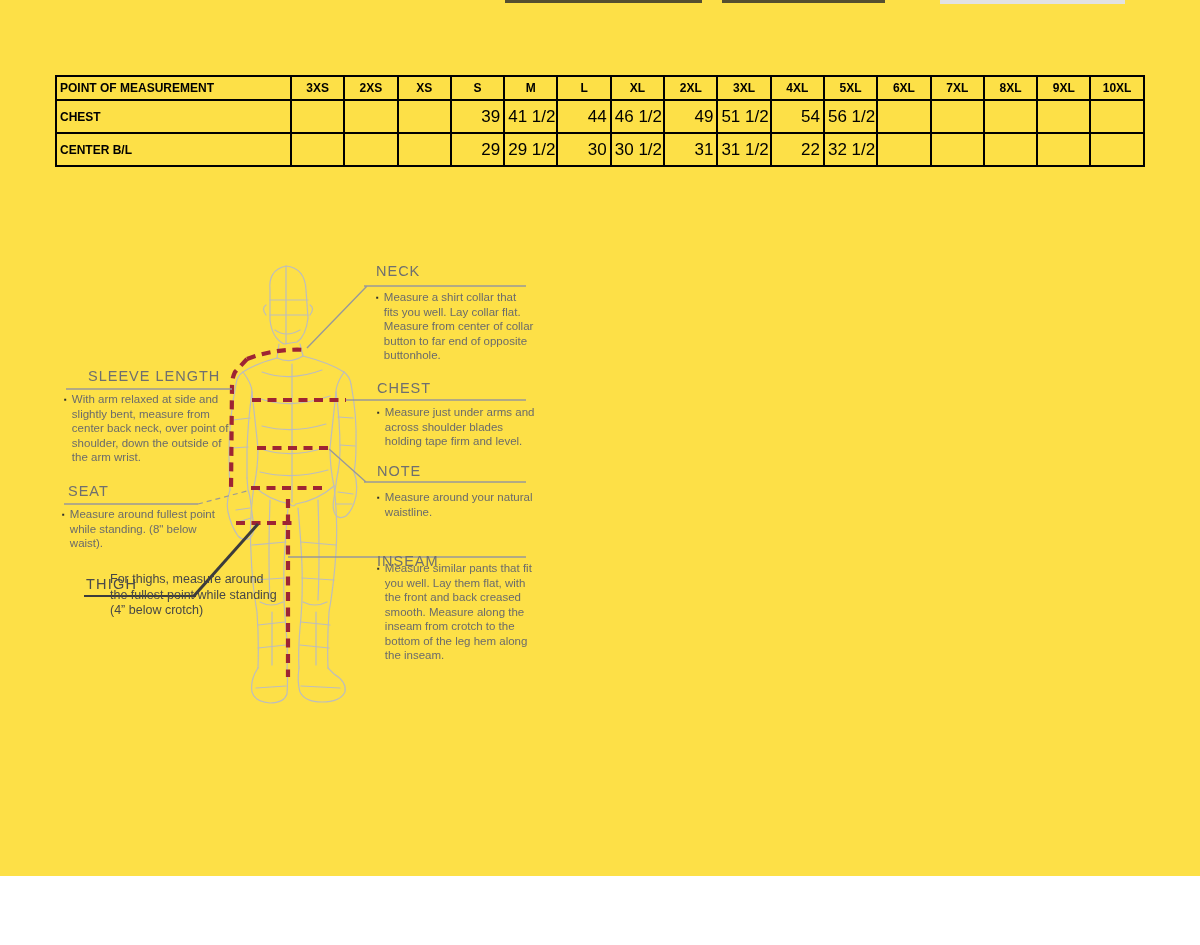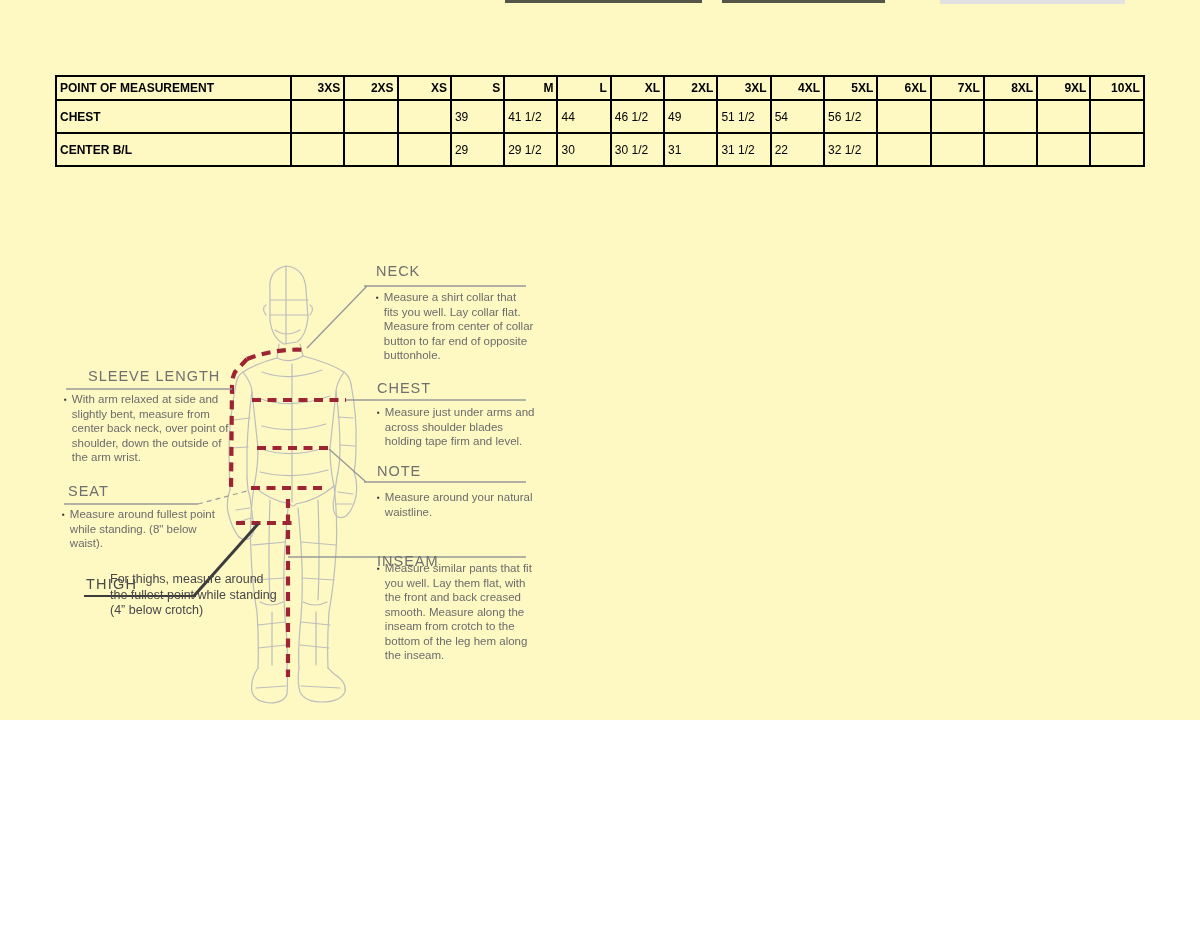--- a/index.html
+++ b/index.html
@@ -1,28 +1,28 @@
 <!DOCTYPE html>
 <html><head>
 <meta charset="utf-8">
 <style>
   html,body{margin:0;padding:0;background:#fff;}
-  #page{position:relative;width:1200px;height:720px;background:#fef9c3;overflow:hidden;
+  #page{position:relative;width:1200px;height:876px;background:#fde047;overflow:hidden;
         font-family:"Liberation Sans",sans-serif;color:#000;}
 
   
   .title-frag{position:absolute;top:0;height:3px;background:#2a2a2a;opacity:.8;}
 
   
   #size-table{position:absolute;left:55px;top:75px;width:1088px;border-collapse:collapse;table-layout:fixed;}
   #size-table th,#size-table td{border:2px solid #000;padding:0 3px;white-space:nowrap;overflow:hidden;}
-  #size-table thead th{height:22px;font-size:12px;font-weight:bold;text-align:right;}
+  #size-table thead th{height:22px;font-size:12px;font-weight:bold;text-align:center;}
   #size-table thead th.rowhead{text-align:left;}
   #size-table tbody th{height:31px;font-size:12px;font-weight:bold;text-align:left;}
-  #size-table tbody td{height:31px;font-size:12px;font-weight:normal;text-align:left;}
+  #size-table tbody td{height:31px;font-size:17px;font-weight:normal;text-align:right;}
 
   
   #note{position:absolute;left:57px;top:224px;font-size:12.5px;font-weight:bold;letter-spacing:-0.1px;}
 
   
   #diagram-svg{position:absolute;left:0;top:250px;}
 
   .sec-head{position:absolute;font-size:14.5px;letter-spacing:1px;color:#6f6f6f;font-weight:400;}
   .sec-head.dark{color:#4a4a4a;letter-spacing:1.2px;}
   .desc{position:absolute;display:flex;gap:5px;font-size:11.5px;line-height:14.5px;color:#6b6b6b;}

